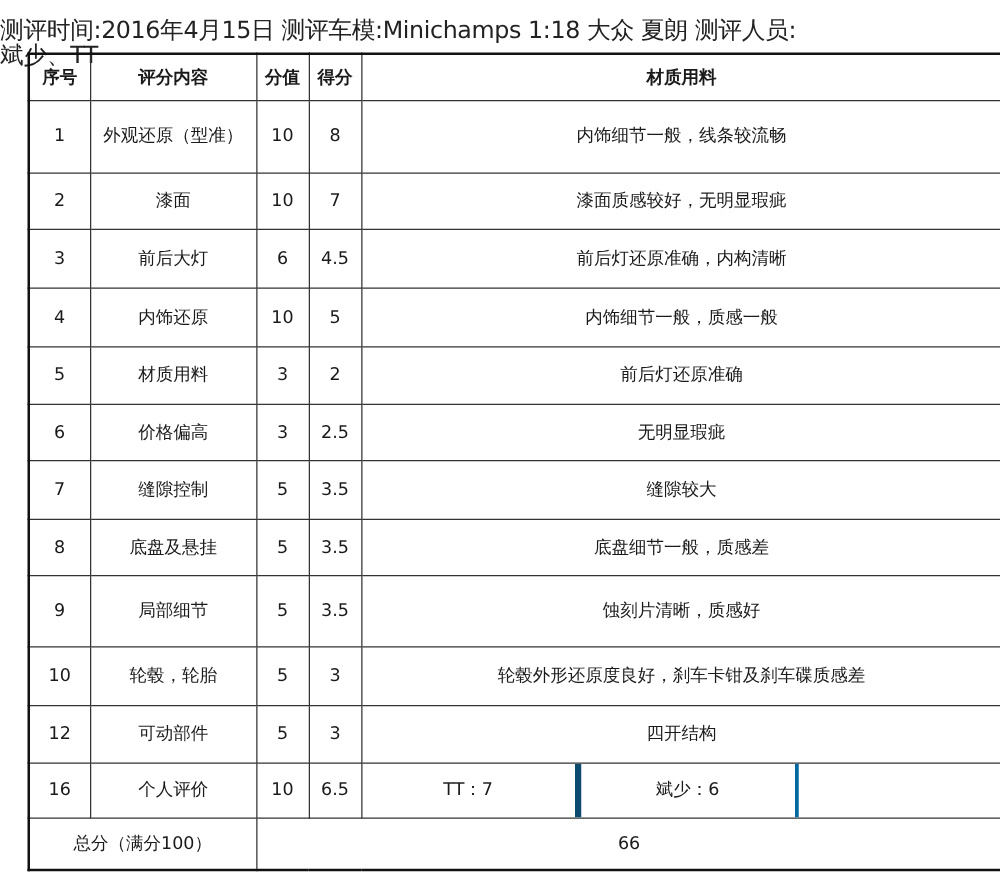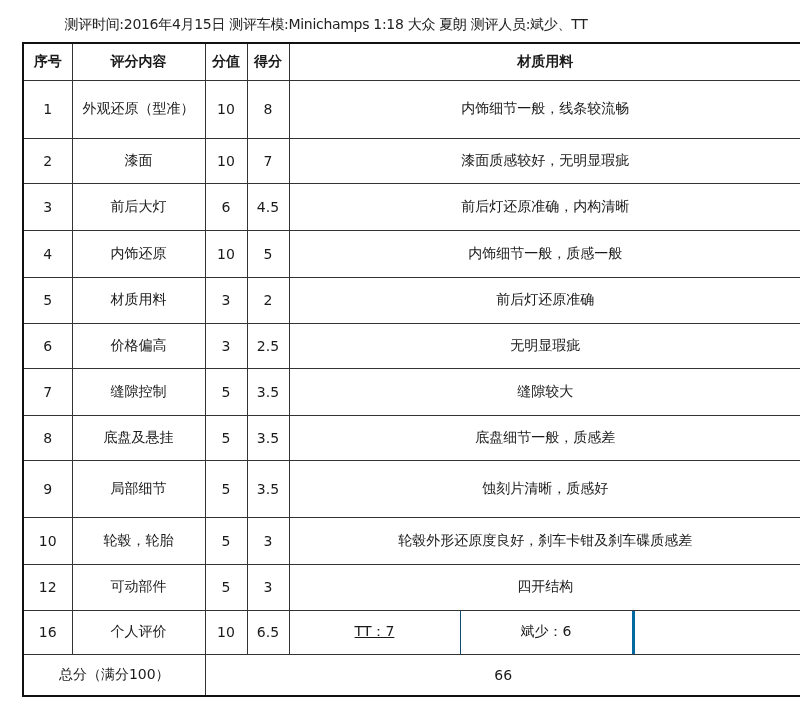--- a/index.html
+++ b/index.html
@@ -1,32 +1,32 @@
 <!DOCTYPE html>
 <html><head>
 <meta charset="utf-8">
 <style>
   html, body { margin:0; padding:0; background:#ffffff; }
   body { width:800px; height:711px; position:relative; overflow:hidden;
          font-family: "DejaVu Sans", "Liberation Sans", sans-serif; color:#1a1a1a; }
-  .title { position:absolute; left:0; top:14px; width:652px; text-align:center;
-           font-size:14px; line-height:20px; color:#222; letter-spacing:-0.3px; }
+  .title { position:absolute; left:0; top:14px; width:652px; 
+           font-size:19px; line-height:20px; color:#222; letter-spacing:-0.3px; }
   table.score { position:absolute; left:22px; top:42px; width:779px; height:655px;
                 border-collapse:collapse; table-layout:fixed; border:2px solid #111; }
   table.score td, table.score th { border:1px solid #333; padding:0; text-align:center;
                 vertical-align:middle; font-size:14px; font-weight:normal; overflow:hidden; white-space:nowrap; }
   table.score th { font-weight:bold; font-size:14px; }
   td.num { font-weight:bold; font-size:14px; }
   td.desc { text-align:left; padding-left:3px; font-size:14px; }
   td.val { font-size:15px; }
   td.total-label { font-weight:bold; }
   td.total-val { font-weight:bold; padding-right:0; }
   .sub { display:flex; height:100%; }
   .sub > div { height:100%; display:flex; align-items:center; justify-content:center; }
-  .sub .c1 { width:170px; border-right:1px solid #0c4a6e;text-decoration:underline; }
+  .sub .c1 { width:170px; border-right:5px solid #0c4a6e; }
   .sub .c2 { width:171px; border-right:3px solid #0369a1; }
   .sub .c3 { flex:1; }
 </style>
 </head>
 <body>
 
 <div class="title">测评时间:2016年4月15日 测评车模:Minichamps 1:18 大众 夏朗 测评人员:斌少、TT</div>
 
 <table class="score">
   <colgroup>

